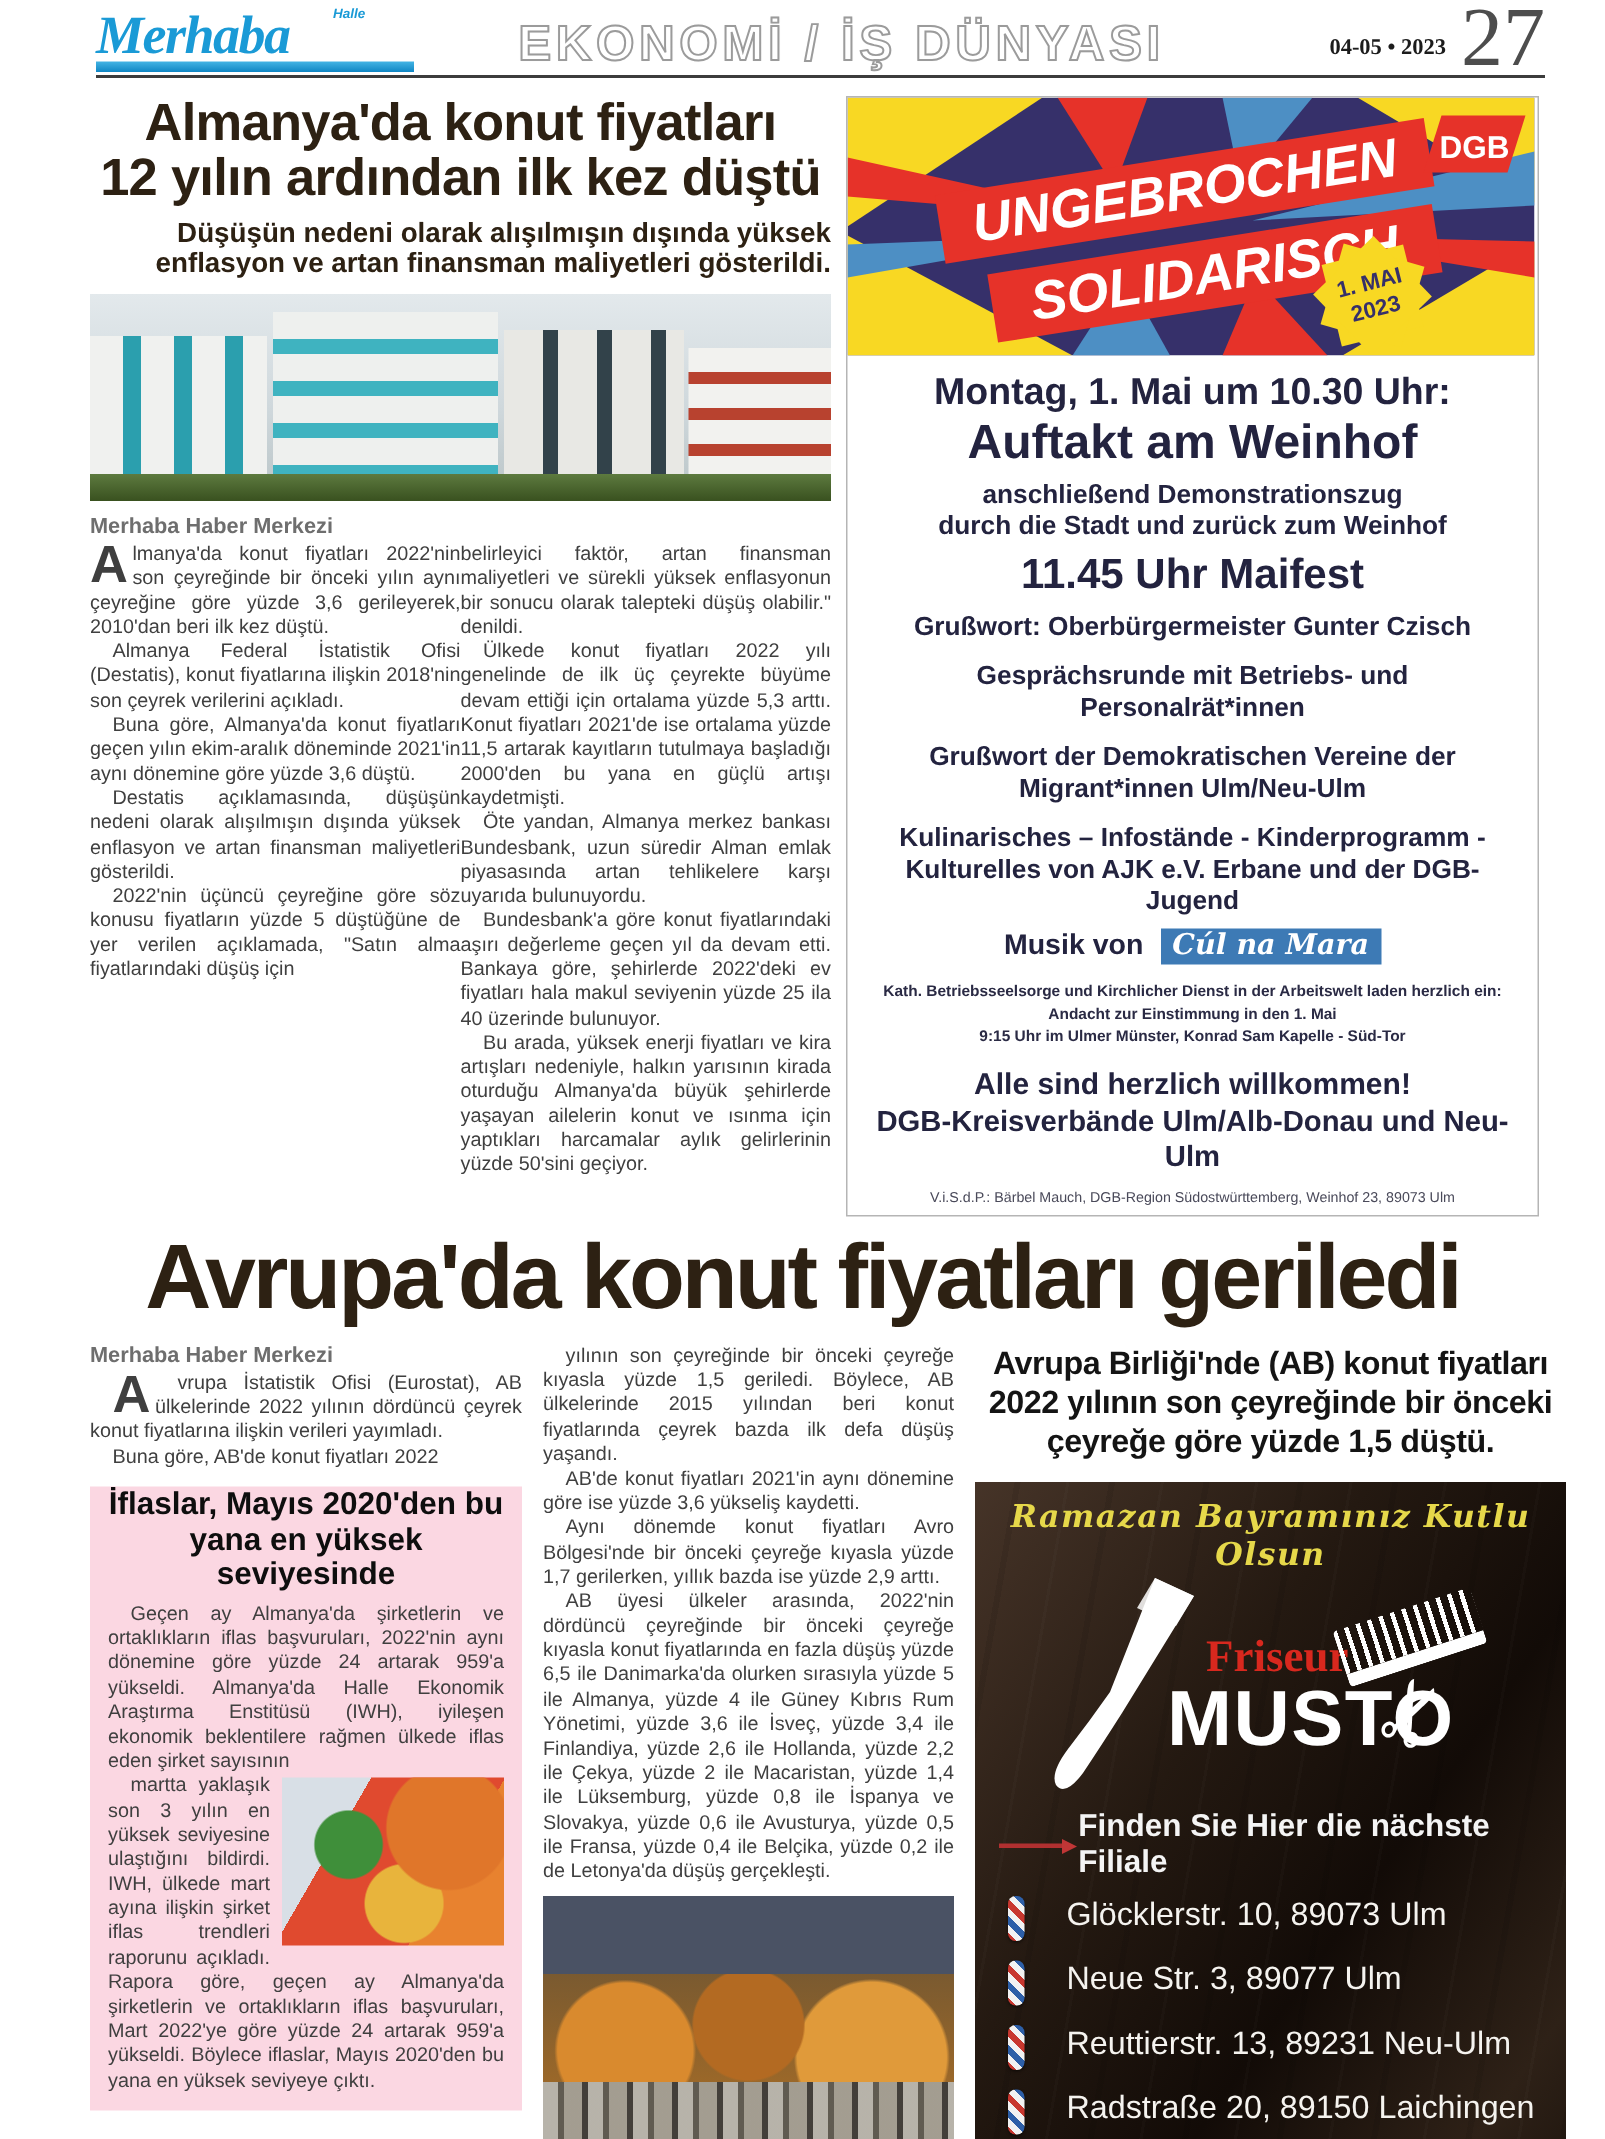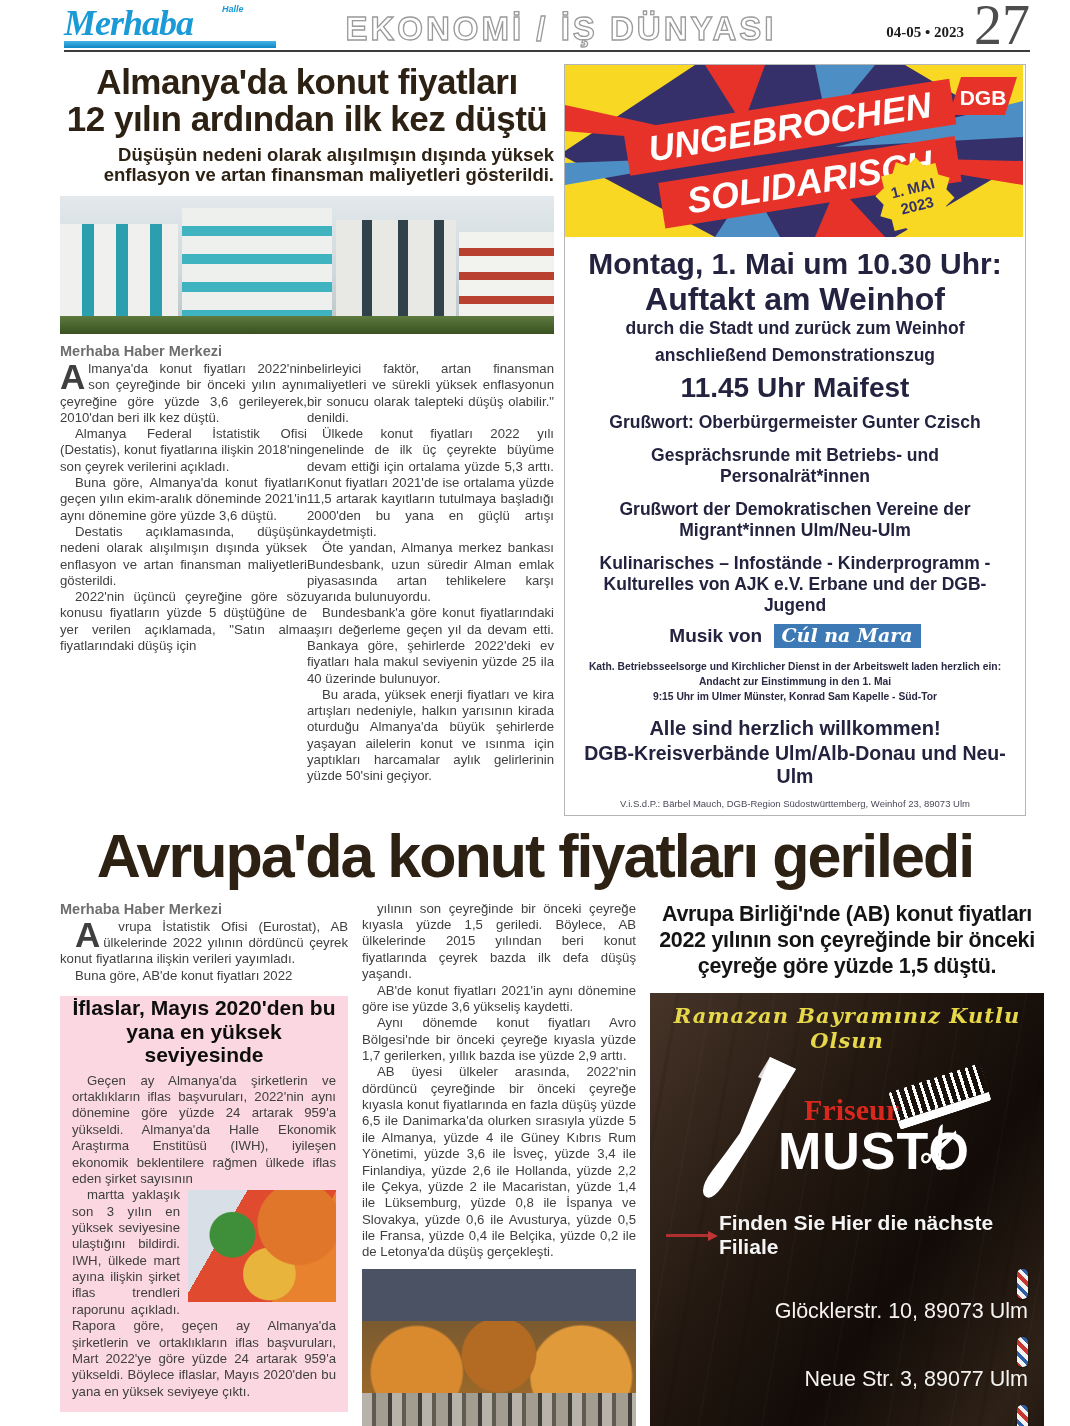--- a/index.html
+++ b/index.html
@@ -45,21 +45,21 @@
   .body-col{width:50%;}
   .body-col p{margin:0;font-size:13.2px;line-height:1.235;text-align:justify;color:#3f3f3f;text-indent:15px;}
   .body-col p.noindent{text-indent:0;}
   p.dropcap::first-letter{float:left;font-size:35px;line-height:.8;font-weight:bold;
                           padding:2px 3px 0 0;color:#3f3f3f;}
 
   
   .dgb-ad{width:460px;border:1px solid #b5b5b5;background:#fff;overflow:hidden;}
   .dgb-banner{display:block;}
   .dgb-body{padding:6px 10px 0;text-align:center;color:#23233f;}
-  .dgb-l1{font-size:30px;font-weight:bold;margin-top:4px;}
+  .dgb-l1{font-size:25px;font-weight:bold;margin-top:4px;}
   .dgb-l2{font-size:32px;font-weight:bold;}
   .dgb-l3{font-size:17.5px;font-weight:bold;margin-top:6px;}
   .dgb-l5{font-size:28px;font-weight:bold;margin-top:6px;}
   .dgb-l6{font-size:17.5px;font-weight:bold;margin-top:8px;}
   .dgb-group{font-size:17.5px;font-weight:bold;margin-top:12px;}
   .dgb-musik{font-size:19px;font-weight:bold;margin-top:8px;}
   .musik-chip{display:inline-block;background:#3d7ab5;color:#fff;padding:0 8px 2px;
               font-family:"DejaVu Serif",serif;font-style:italic;font-size:19px;margin-left:6px;}
   .dgb-small{font-size:10.3px;font-weight:bold;margin-top:12px;line-height:1.45;color:#2a2a44;}
   .dgb-l14{font-size:20px;font-weight:bold;margin-top:12px;}
@@ -116,21 +116,21 @@
   .musto-scissors{position:absolute;right:62px;top:58px;font-size:58px;color:#fff;
      transform:rotate(-65deg);}
   .musto-comb{position:absolute;right:40px;top:22px;width:96px;height:30px;transform:rotate(-18deg);
      background:repeating-linear-gradient(90deg,#fff 0 3px,transparent 3px 8px);
      border-bottom:9px solid #fff;border-radius:3px;}
   .musto-find{display:flex;align-items:center;gap:11px;margin:8px 0 10px;}
   .find-arrow{width:46px;height:0;border-top:3px solid #b03030;position:relative;}
   .find-arrow::after{content:"";position:absolute;right:-10px;top:-6px;border-left:10px solid #c03636;
      border-top:5px solid transparent;border-bottom:5px solid transparent;}
   .find-text{font-size:21px;font-weight:bold;color:#f4f4f4;}
-  .addr-row{display:flex;align-items:flex-end;gap:0;margin:0 0 13px 6px;flex-direction:column;}
+  .addr-row{display:flex;align-items:flex-start;gap:28px;margin:0 0 13px 6px;}
   .pole{width:11px;height:30px;border-radius:5px;flex:0 0 auto;
      background:repeating-linear-gradient(45deg,#c8372f 0 4px,#f2f2f2 4px 8px,#2d5fa8 8px 12px,#f2f2f2 12px 16px);
      box-shadow:0 1px 2px #0008;}
   .addr-text{font-size:21.5px;color:#f5f3ef;}
 </style>
 </head>
 <body>
 
 <div class="masthead">
   <div class="logo-wrap">
@@ -209,22 +209,22 @@
         <rect x="322" y="104" width="56" height="56" fill="#f8d823" transform="rotate(60 350 132)"></rect>
         <text x="350" y="128" font-family="Liberation Sans,sans-serif" font-size="15" font-weight="bold" fill="#36306a" text-anchor="middle">1. MAI</text>
         <text x="350" y="146" font-family="Liberation Sans,sans-serif" font-size="15" font-weight="bold" fill="#36306a" text-anchor="middle">2023</text>
       </g>
       <polygon points="396,12 452,12 440,50 384,50" fill="#e63229"></polygon>
       <text x="418" y="40" font-family="Liberation Sans,sans-serif" font-size="21" font-weight="bold" fill="#fff" text-anchor="middle">DGB</text>
     </svg>
     <div class="dgb-body">
       <div class="dgb-l1">Montag, 1. Mai um 10.30 Uhr:</div>
       <div class="dgb-l2">Auftakt am Weinhof</div>
+      <div class="dgb-l3">anschließend Demonstrationszug</div>
       <div class="dgb-l3" style="margin-top:0">durch die Stadt und zurück zum Weinhof</div>
-      <div class="dgb-l3">anschließend Demonstrationszug</div>
       <div class="dgb-l5">11.45 Uhr Maifest</div>
       <div class="dgb-l6">Grußwort: Oberbürgermeister Gunter Czisch</div>
       <div class="dgb-group">Gesprächsrunde mit Betriebs- und</div>
       <div class="dgb-l3" style="margin-top:0">Personalrät*innen</div>
       <div class="dgb-group">Grußwort der Demokratischen Vereine der</div>
       <div class="dgb-l3" style="margin-top:0">Migrant*innen Ulm/Neu-Ulm</div>
       <div class="dgb-group">Kulinarisches – Infostände - Kinderprogramm -</div>
       <div class="dgb-l3" style="margin-top:0">Kulturelles von AJK e.V. Erbane und der DGB-Jugend</div>
       <div class="dgb-musik">
         <span>Musik von</span>

